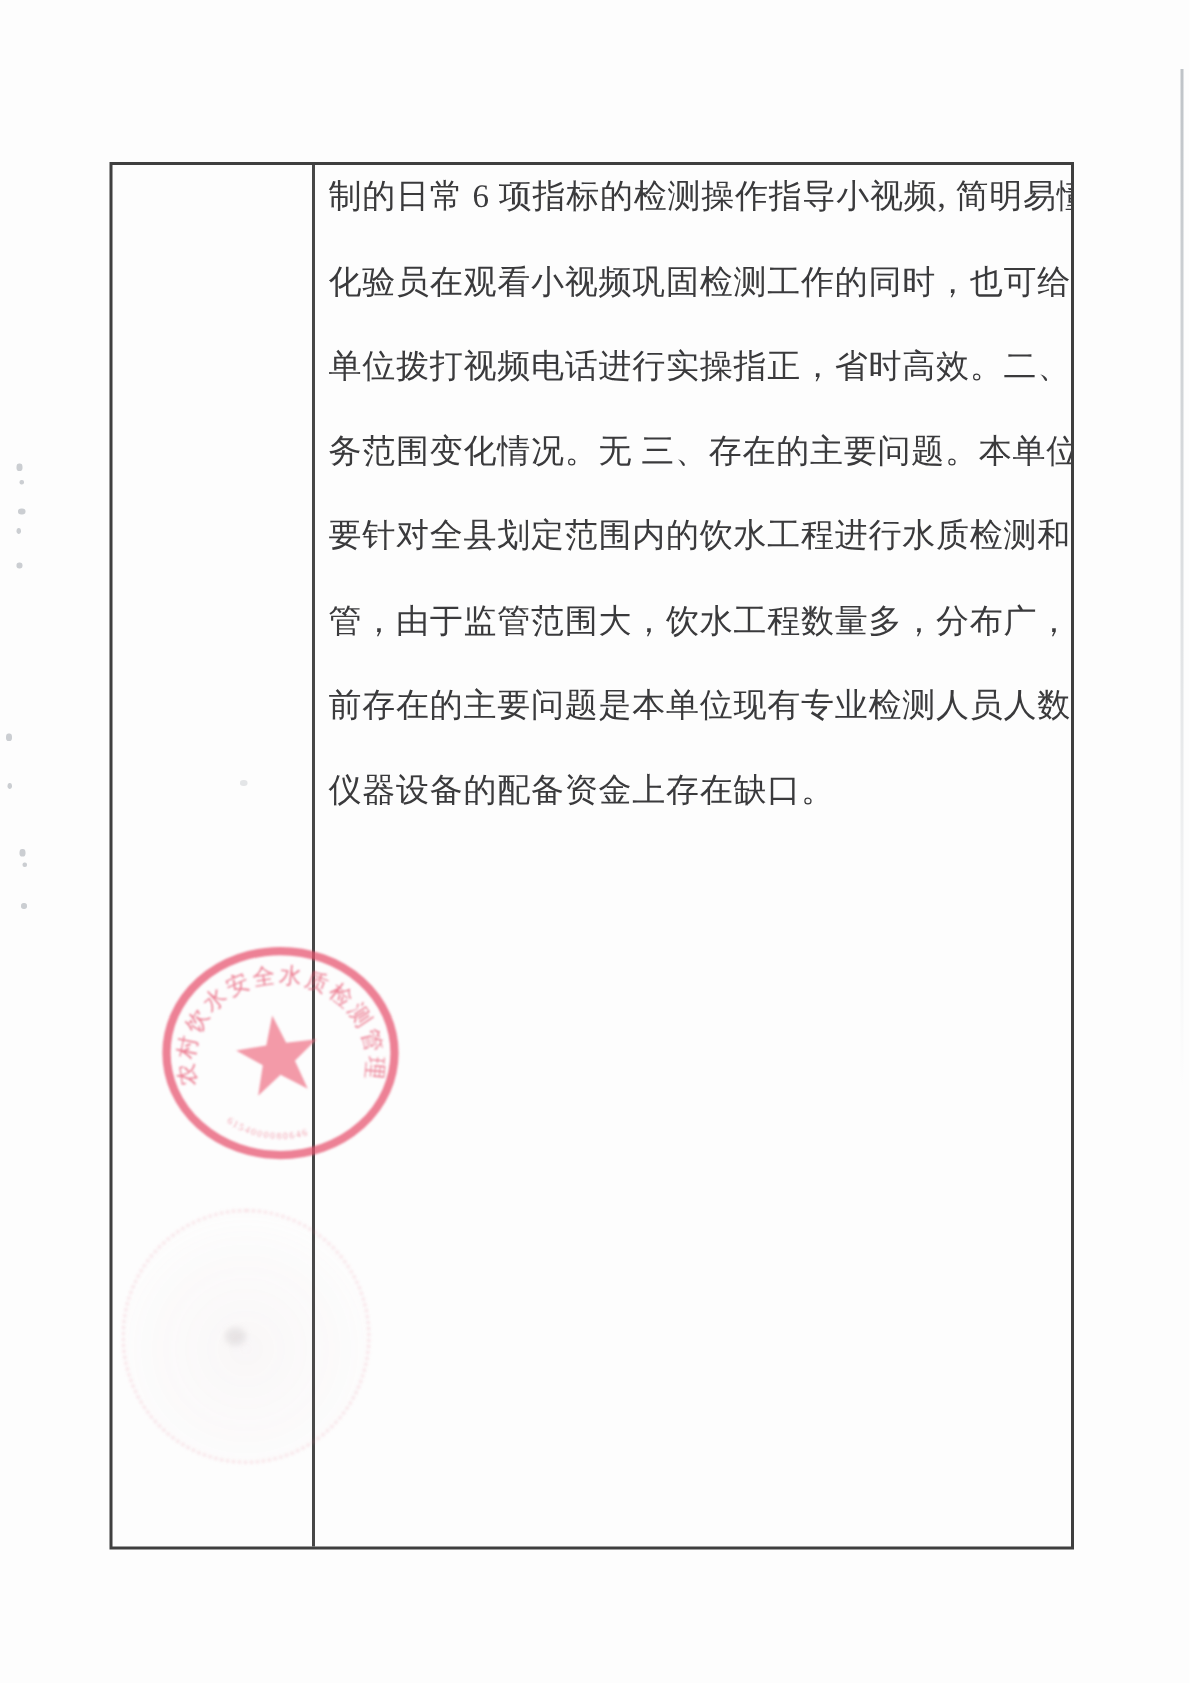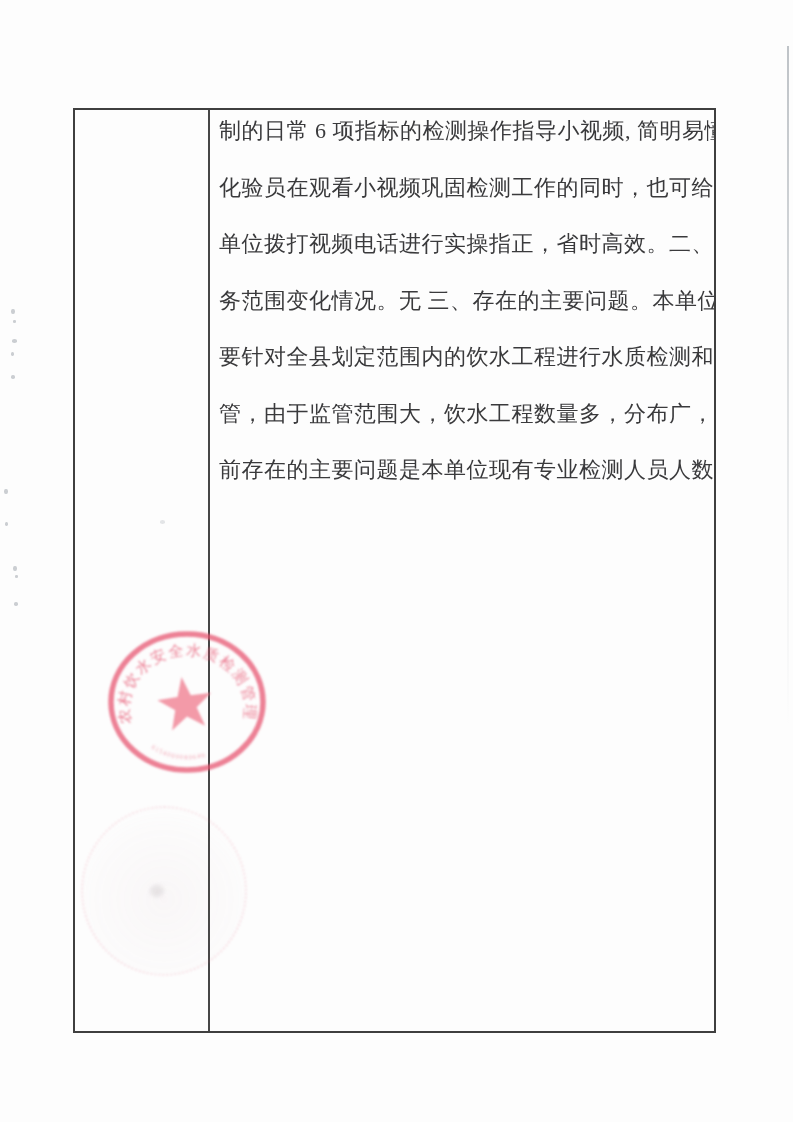--- a/index.html
+++ b/index.html
@@ -110,20 +110,21 @@
   <div class="report-table">
     <div class="cell-left"></div>
     <div class="cell-right">
       <div class="tline">制的日常 6 项指标的检测操作指导小视频, 简明易懂,</div>
       <div class="tline">化验员在观看小视频巩固检测工作的同时，也可给本</div>
       <div class="tline">单位拨打视频电话进行实操指正，省时高效。二、业</div>
       <div class="tline">务范围变化情况。无 三、存在的主要问题。本单位主</div>
       <div class="tline">要针对全县划定范围内的饮水工程进行水质检测和监</div>
       <div class="tline">管，由于监管范围大，饮水工程数量多，分布广，目</div>
       <div class="tline">前存在的主要问题是本单位现有专业检测人员人数和</div>
+      <div class="tline">仪器设备的配备资金上存在缺口。</div>
     </div>
   </div>
 
   <div class="stamp">
     <svg width="164" height="148" viewBox="-82 -74 164 148">
       <defs>
         <filter id="stampblur" x="-20%" y="-20%" width="140%" height="140%">
           <feGaussianBlur stdDeviation="0.8"></feGaussianBlur>
         </filter>
       </defs>

